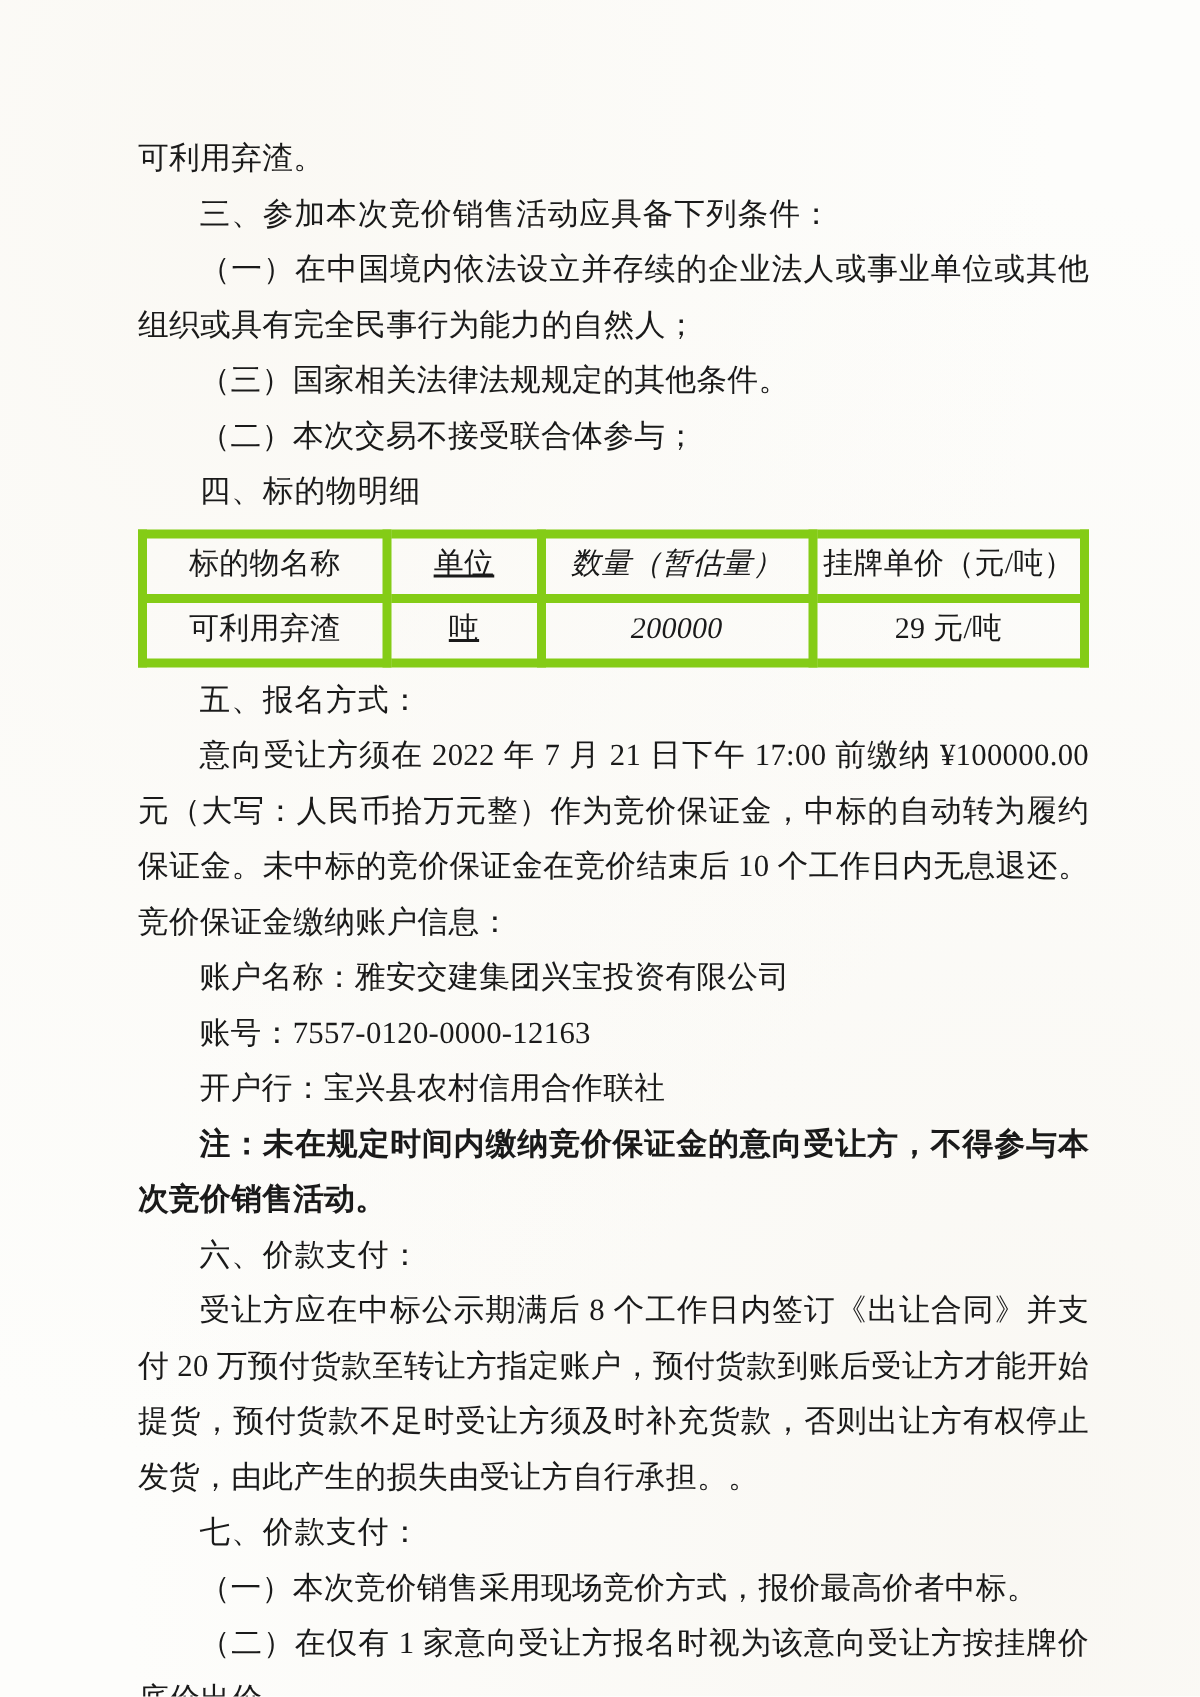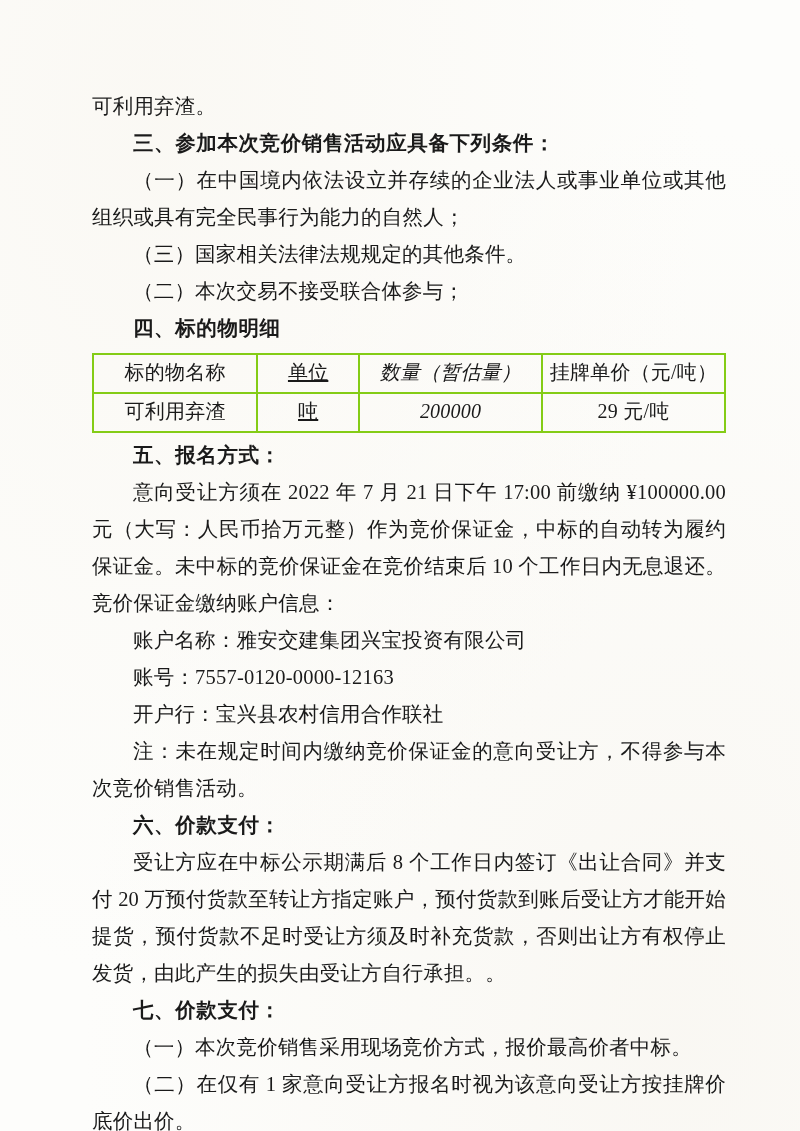--- a/index.html
+++ b/index.html
@@ -39,36 +39,36 @@
     letter-spacing: 0.2px;
   }
   p {
     margin: 0;
     text-align: justify;
     text-justify: inter-ideograph;
   }
   .indent2 { text-indent: 2em; }
   .heading {
     text-indent: 2em;
-    font-weight: bold;
+    font-weight: normal;
     letter-spacing: 0.6px;
   }
   .note {
     text-indent: 2em;
-    font-weight: normal;
+    font-weight: bold;
   }
 
   table.spec {
     border-collapse: collapse;
     width: 100%;
     margin: 6px 0 4px 0;
     table-layout: fixed;
   }
   table.spec td, table.spec th {
-    border: 2px solid #84cc16;
+    border: 6px solid #84cc16;
     text-align: center;
     font-weight: normal;
     font-size: 20px;
     line-height: 31px;
     padding: 2px 0 4px 0;
     white-space: nowrap;
   }
   table.spec th { font-size: 20px; }
   .col1 { width: 26%; }
   .col2 { width: 16%; text-decoration: underline; }

